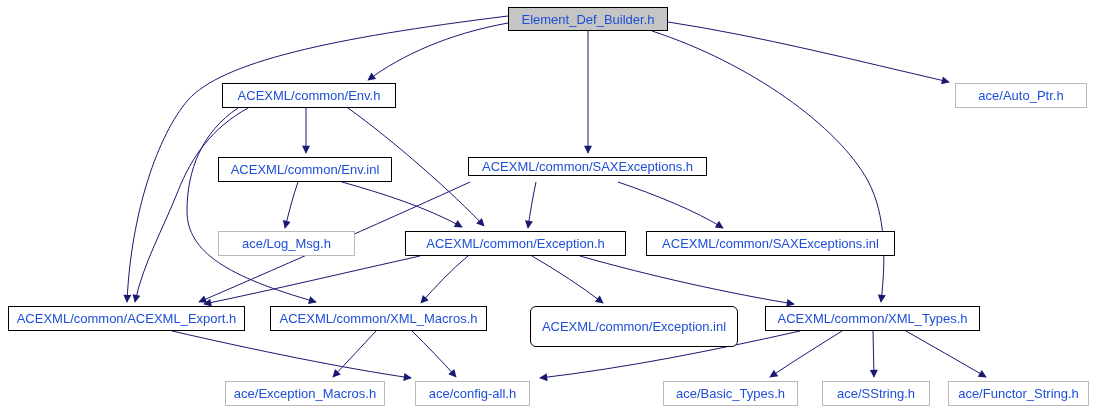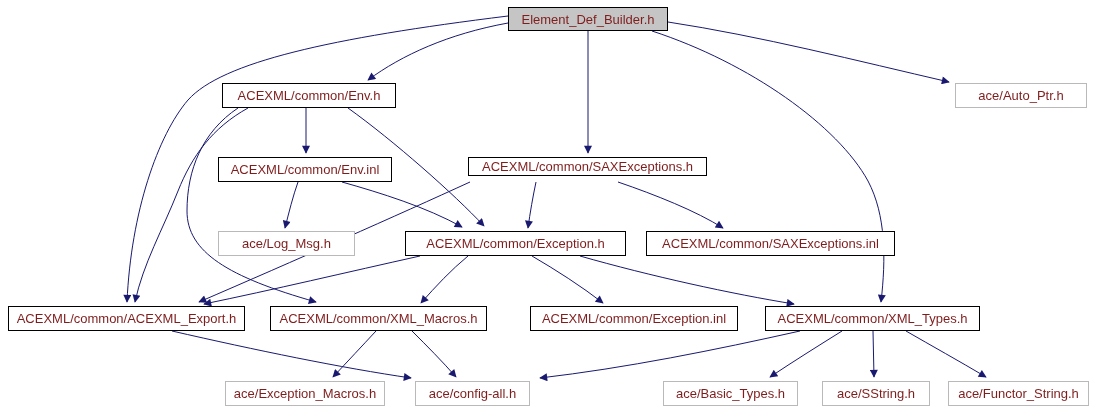--- a/index.html
+++ b/index.html
@@ -4,21 +4,21 @@
 <style>
   html,body { margin:0; padding:0; background:#ffffff; }
   #stage {
     position:relative; width:1096px; height:411px; background:#ffffff;
     font-family:"Liberation Sans", sans-serif; overflow:hidden;
   }
   #edge-layer { position:absolute; left:0; top:0; width:1096px; height:411px; }
   .node {
     position:absolute; box-sizing:border-box;
     border:1px solid #000000; background:#ffffff;
-    font-size:13px; color:#7f1d1d; text-align:center;
+    font-size:13px; color:#1d4ed8; text-align:center;
     white-space:nowrap; overflow:hidden;
     display:flex; align-items:center; justify-content:center;
     cursor:pointer;
   }
   .node.root { background:#c5c5c5; border:1px solid #000000; }
   .node.external { border:1px solid #b9b9b9; }
   .edge { fill:none; stroke-width:1px; }
 </style>
 </head>
 <body>
@@ -62,21 +62,21 @@
       <div class="node root" style="left: 508px; top: 7px; width: 160px; height: 24px;">Element_Def_Builder.h</div>
       <div class="node internal" style="left: 222px; top: 83px; width: 174px; height: 25px;">ACEXML/common/Env.h</div>
       <div class="node external" style="left: 955px; top: 83px; width: 132px; height: 25px;">ace/Auto_Ptr.h</div>
       <div class="node internal" style="left: 218px; top: 157px; width: 174px; height: 25px; text-align: center;">ACEXML/common/Env.inl</div>
       <div class="node internal" style="left: 468px; top: 157px; width: 239px; height: 19px;">ACEXML/common/SAXExceptions.h</div>
       <div class="node external" style="left: 218px; top: 231px; width: 137px; height: 25px;">ace/Log_Msg.h</div>
       <div class="node internal" style="left: 405px; top: 231px; width: 221px; height: 25px;">ACEXML/common/Exception.h</div>
       <div class="node internal" style="left: 631px; top: 231px; width: 249px; height: 25px; margin-left: 15px;">ACEXML/common/SAXExceptions.inl</div>
       <div class="node internal" style="left: 8px; top: 306px; width: 237px; height: 25px;">ACEXML/common/ACEXML_Export.h</div>
       <div class="node internal" style="left: 270px; top: 306px; width: 217px; height: 25px; text-align: right;">ACEXML/common/XML_Macros.h</div>
-      <div class="node internal" style="left: 530px; top: 306px; width: 208px; height: 25px;">ACEXML/common/Exception.inl</div>
+      <div class="node internal" style="left: 530px; top: 306px; width: 208px; height: 41px; border-radius: 6px;">ACEXML/common/Exception.inl</div>
       <div class="node internal" style="left: 765px; top: 306px; width: 215px; height: 25px;">ACEXML/common/XML_Types.h</div>
       <div class="node external" style="left: 225px; top: 381px; width: 160px; height: 25px;">ace/Exception_Macros.h</div>
       <div class="node external" style="left: 415px; top: 381px; width: 115px; height: 25px; text-align: right;">ace/config-all.h</div>
       <div class="node external" style="left: 663px; top: 381px; width: 135px; height: 25px;">ace/Basic_Types.h</div>
       <div class="node external" style="left: 822px; top: 381px; width: 108px; height: 25px;">ace/SString.h</div>
       <div class="node external" style="left: 948px; top: 381px; width: 141px; height: 25px;">ace/Functor_String.h</div>
     </div>
 </div>
 
 </body></html>

